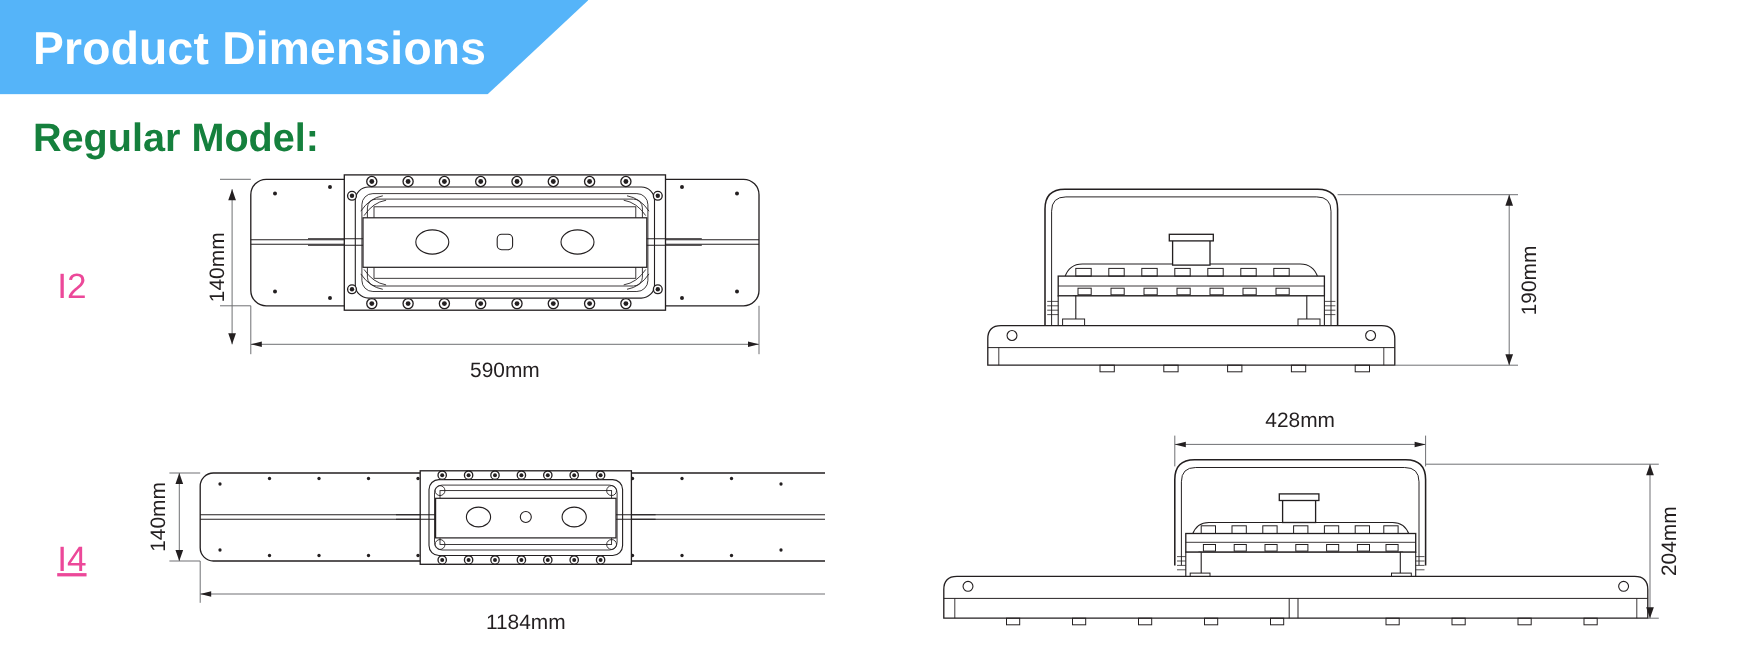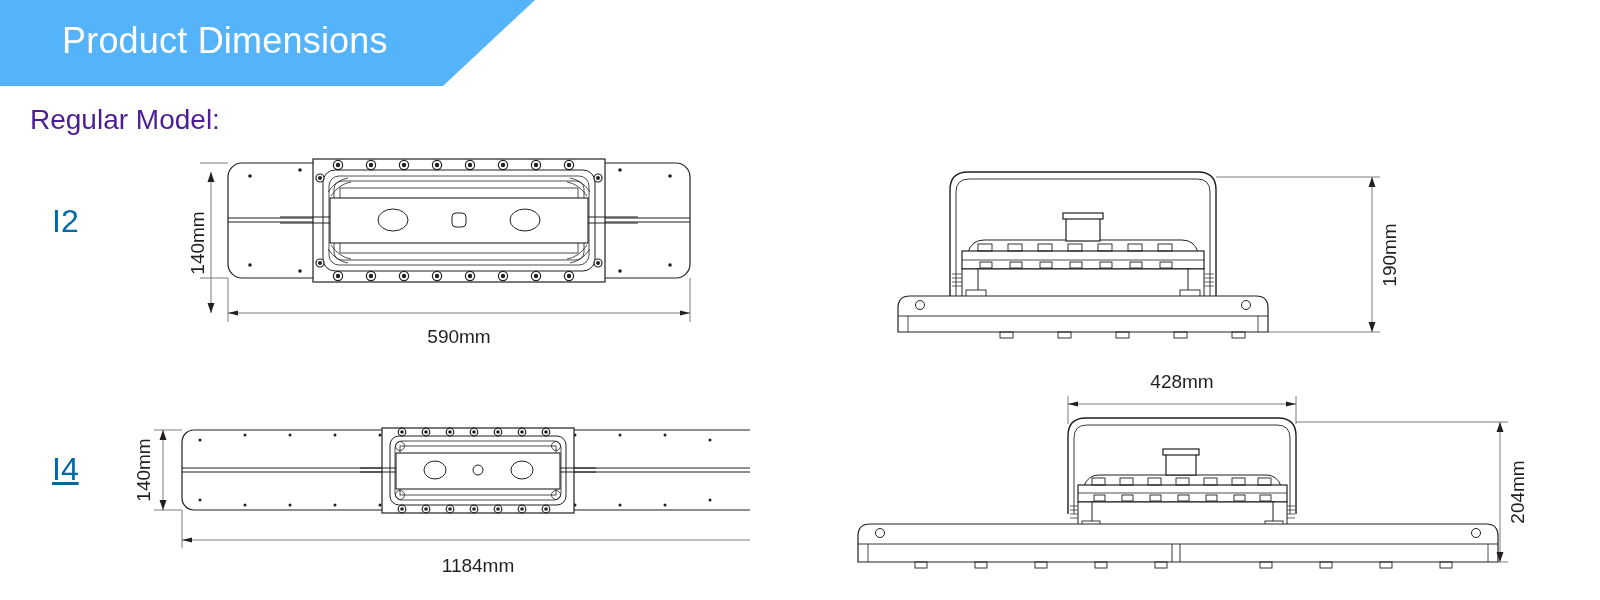--- a/index.html
+++ b/index.html
@@ -14,35 +14,34 @@
 
   
   .banner{
     position:absolute;left:0;top:0;
     width:535px;height:86px;
     background:var(--accent,#55b4f9);
     clip-path:polygon(0 0, 535px 0, 443px 86px, 0 86px);
   }
   .banner-title{
     position:absolute;left:30px;top:20px;
-    font-size:36px;font-weight:normal;color:#ffffff;
+    font-size:42px;font-weight:bold;color:#ffffff;
     letter-spacing:0.2px;
     white-space:nowrap;
-    margin-left:32px;
   }
 
   .section-label{
     position:absolute;left:30px;top:104px;
-    font-size:28px;color:#4c1d95;white-space:nowrap;
+    font-size:36px;color:#15803d;white-space:nowrap;font-weight:bold;
   }
 
   
   .model-label{
     position:absolute;
-    font-size:32px;color:#0369a1;white-space:nowrap;
+    font-size:32px;color:#ec4899;white-space:nowrap;margin-top:39px;
   }
   #label-i2{left:52px;top:203px;}
   #label-i4{left:52px;top:451px;text-decoration:underline;}
 
   
   .drawing{position:absolute;}
   .drawing svg{display:block;}
 
   #dwg-i2-top{left:180px;top:150px;}
   #dwg-i2-side{left:880px;top:150px;}

